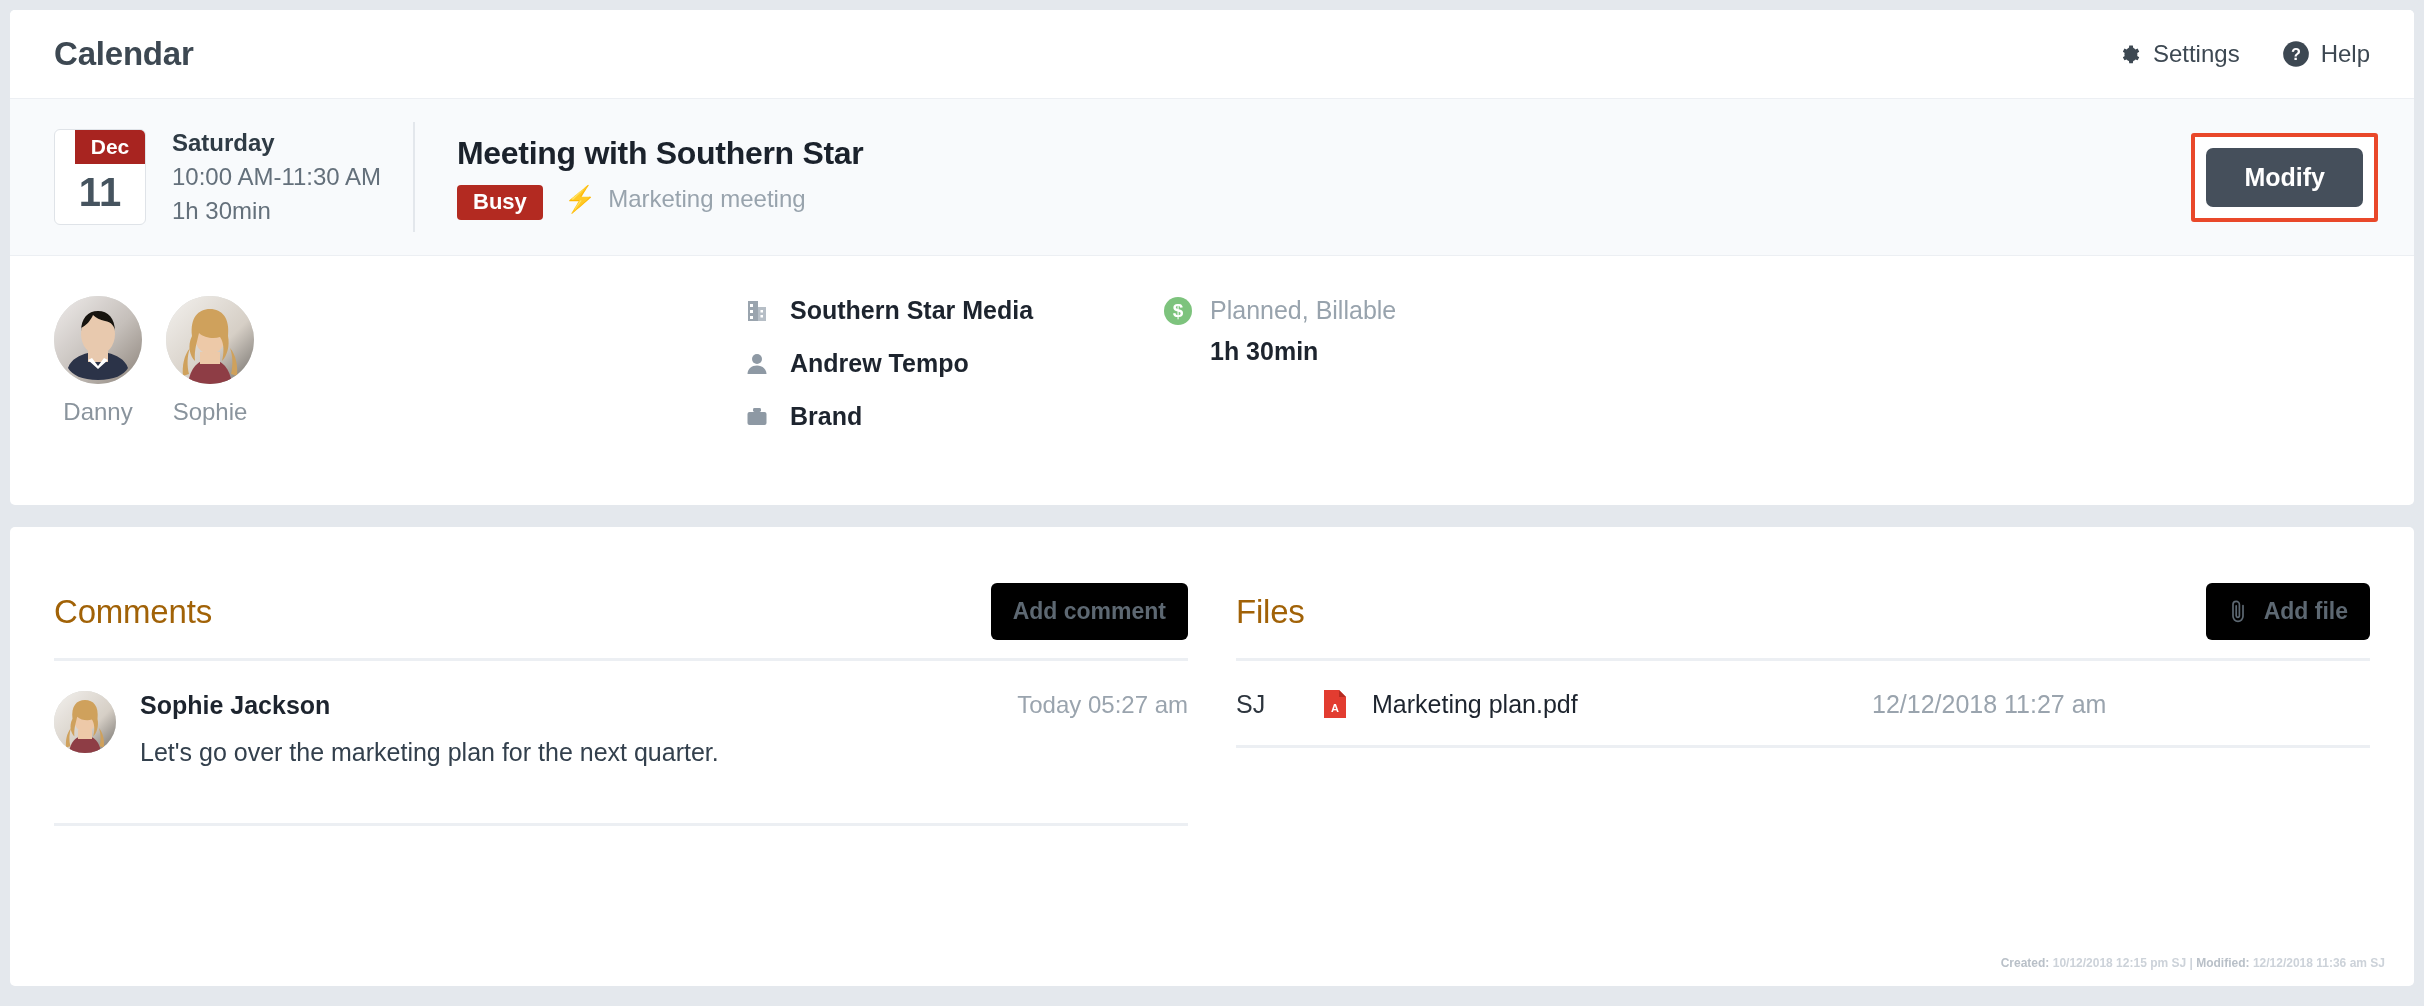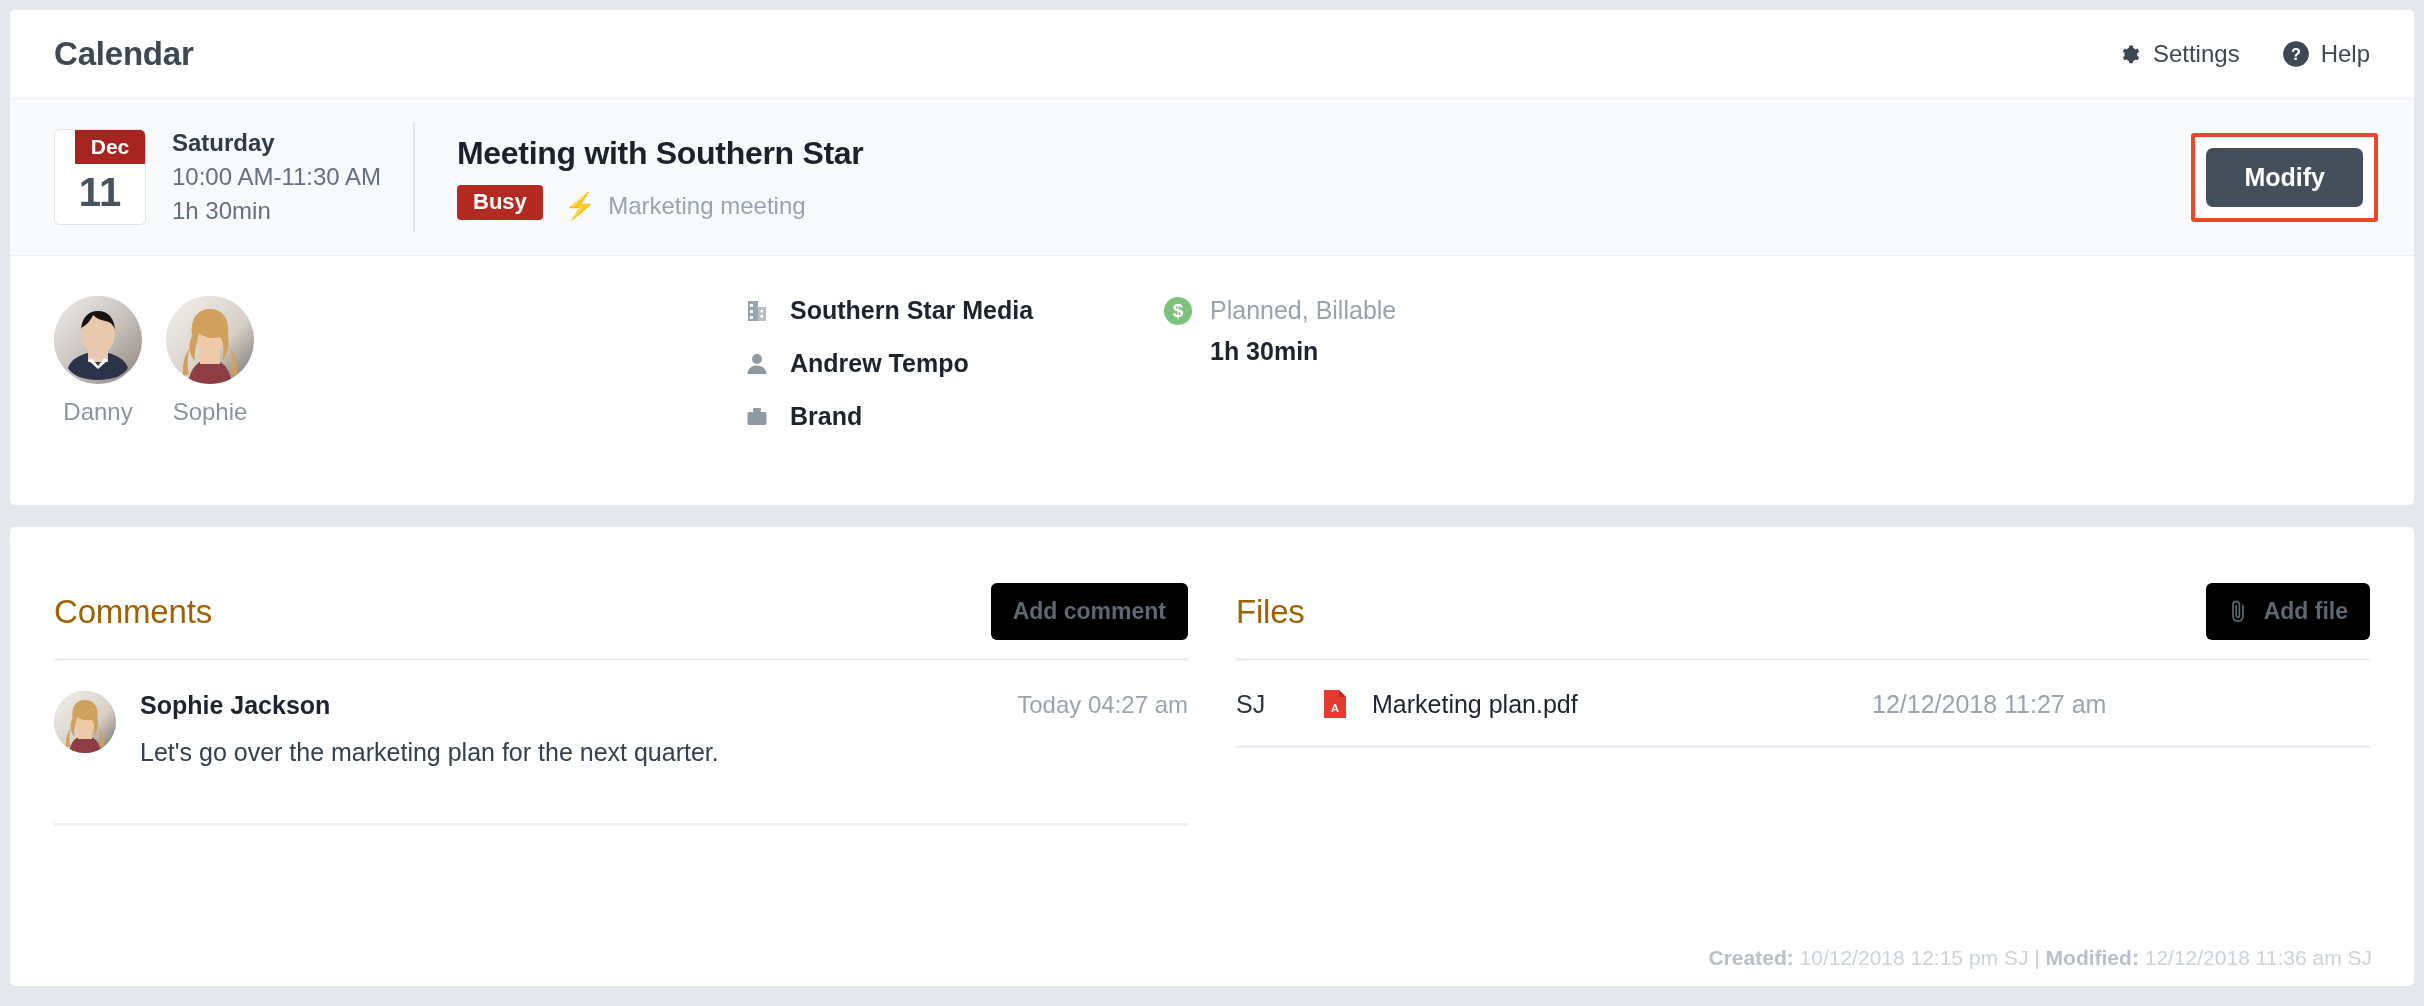--- a/index.html
+++ b/index.html
@@ -98,21 +98,21 @@
     flex: 0 0 auto;
   }
   .evt-main { margin-left: 42px; flex: 1 1 auto; }
   .evt-title {
     font-size: 32px;
     font-weight: bold;
     color: #1b222c;
     letter-spacing: -0.3px;
     margin-bottom: 13px;
   }
-  .evt-sub { display: flex; align-items: flex-end; }
+  .evt-sub { display: flex; align-items: flex-start; }
   .badge-busy {
     background: #b32a21;
     color: #fff;
     font-weight: bold;
     font-size: 22px;
     padding: 6px 16px 7px;
     border-radius: 4px;
     line-height: 1;
   }
   .evt-type {
@@ -225,24 +225,25 @@
 
   .file-row { display:flex; align-items:center; padding: 28px 0 26px 0; }
   .f-initials { font-size: 25px; color: #2d353e; width: 86px; flex:0 0 auto; }
   .pdf-ico { width: 30px; flex:0 0 auto; }
   .pdf-ico svg { display:block; }
   .f-name { font-size: 25px; color: #1d242e; margin-left: 20px; width: 500px; flex:0 0 auto;}
   .f-date { font-size: 25px; color: #9aa4ae; }
 
   .footer-meta {
     position: absolute;
-    right: 52px;
+    right: 39px;
     bottom: 36px;
-    font-size: 21px;
+    font-size: 12px;
     color: #ccd2d9;
+    font-weight: bold;
   }
   .footer-meta b { color: #b9c0c8; }
 </style>
 </head>
 <body>
 
 <div class="page">
 
   <div class="card card-top">
 
@@ -422,21 +423,21 @@
             <path d="M24 39h14v9H24z" fill="#edc9a8"></path>
             <ellipse cx="31" cy="27" rx="11.5" ry="14" fill="#edc9a8"></ellipse>
             <path d="M18.5 28c-1.5-13 4-19 12.5-19s14 6 12.5 19c1.5 7-.7 14-4.2 17.5 2-8.5.7-14-1.4-17-4.2 1.4-11.2.7-14.7-2.8-1.4 6.3-3.5 12-2.8 19.8-3.5-3.5-5.6-10.5-2-17.5z" fill="#cfa15c"></path>
             <path d="M17 37c-2 5.6-2 12.6-.7 18.2l-4.2 1.4c-.7-7 .7-14.7 4.9-19.6z" fill="#cfa15c"></path>
             <path d="M45 37c2 5.6 2 12.6.7 18.2l4.2 1.4c.7-7-.7-14.7-4.9-19.6z" fill="#cfa15c"></path>
           </svg>
         </div>
         <div class="c-body">
           <div class="c-top">
             <span class="c-name">Sophie Jackson</span>
-            <span class="c-time">Today 04:27 am</span>
+            <span class="c-time">Today 05:27 am</span>
           </div>
           <div class="c-text">Let's go over the marketing plan for the next quarter.</div>
         </div>
       </div>
 
       <div class="comments-bottom-hr"></div>
     </div>
 
     <div class="col right">
       <div class="sec-head">

